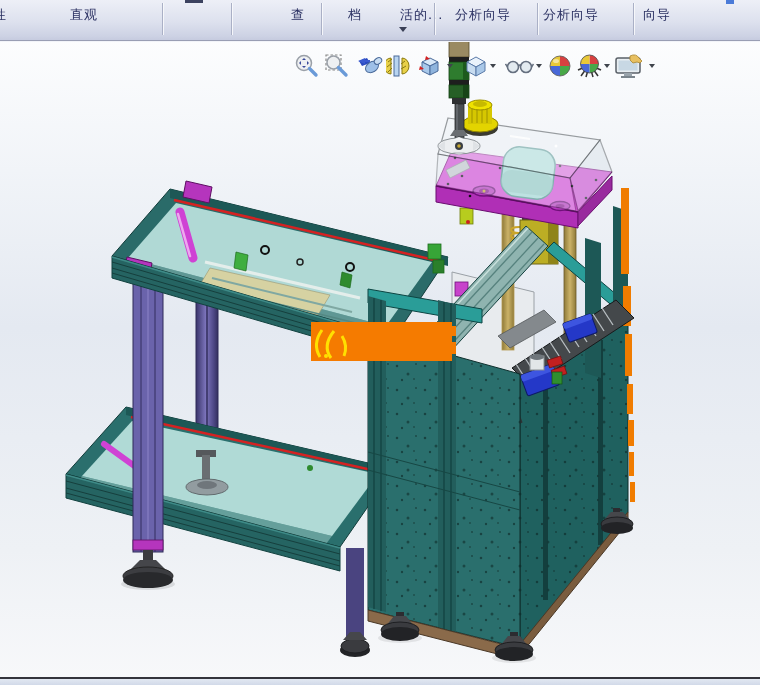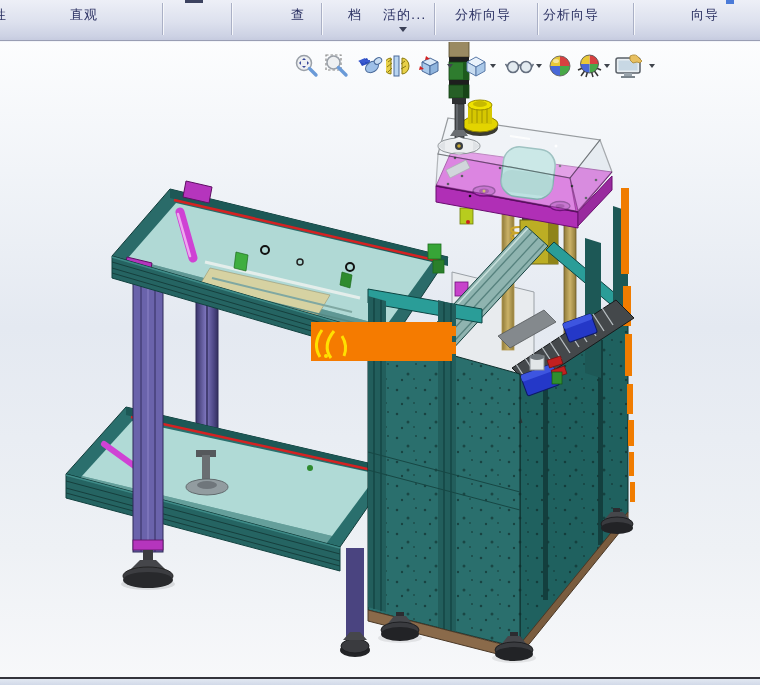--- a/index.html
+++ b/index.html
@@ -346,24 +346,24 @@
     </g>
     <circle cx="326" cy="356" r="2" fill="#ffe000"></circle>
   </g>
 </svg>
 
 <div class="cmdbar">
   <span class="tab" style="left:-7px">性</span>
   <span class="tab" style="left:70px">直观</span>
   <span class="tab" style="left:291px">查</span>
   <span class="tab" style="left:348px">档</span>
-  <span class="tab" style="left:383px">活的...</span>
+  <span class="tab" style="left:400px">活的...</span>
   <span class="tab" style="left:455px">分析向导</span>
   <span class="tab" style="left:543px">分析向导</span>
-  <span class="tab" style="left:691px">向导</span>
+  <span class="tab" style="left:643px">向导</span>
   <span class="caret" style="left:399px;top:27px"></span>
   <div class="sep" style="left:162px"></div>
   <div class="sep" style="left:231px"></div>
   <div class="sep" style="left:321px"></div>
   <div class="sep" style="left:434px"></div>
   <div class="sep" style="left:537px"></div>
   <div class="sep" style="left:633px"></div>
   <div class="frag" style="left:185px;top:0;width:18px;height:3px;background:#3c4260"></div>
   <div class="frag" style="left:726px;top:0;width:8px;height:4px;background:#4a7ad8"></div>
 </div>

